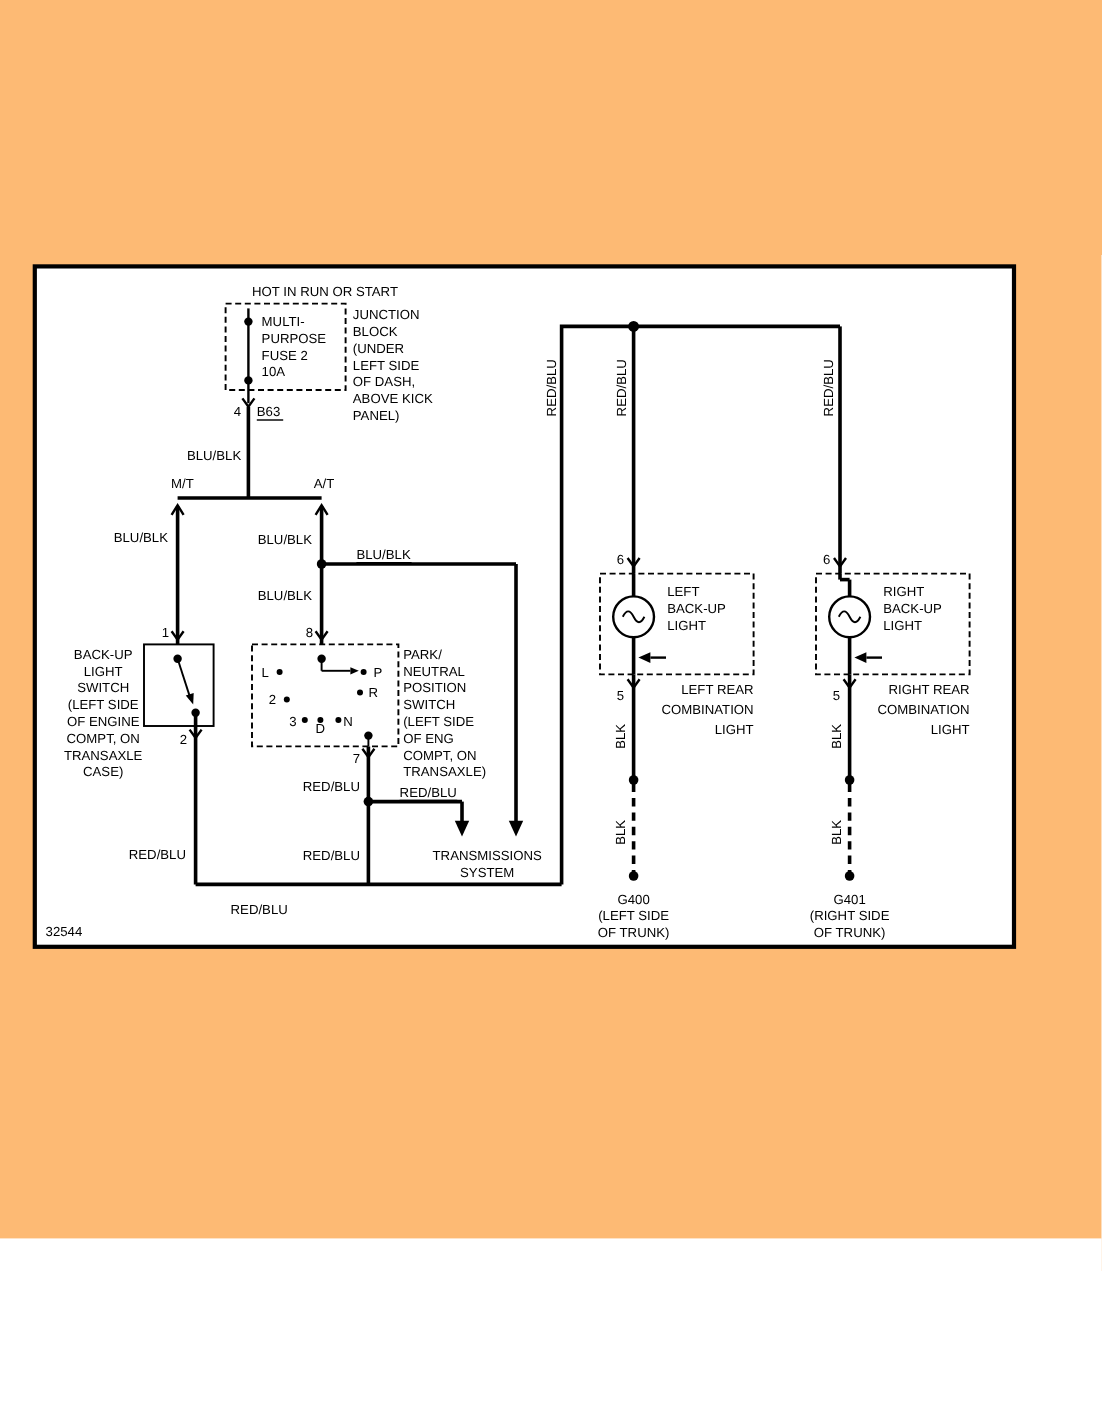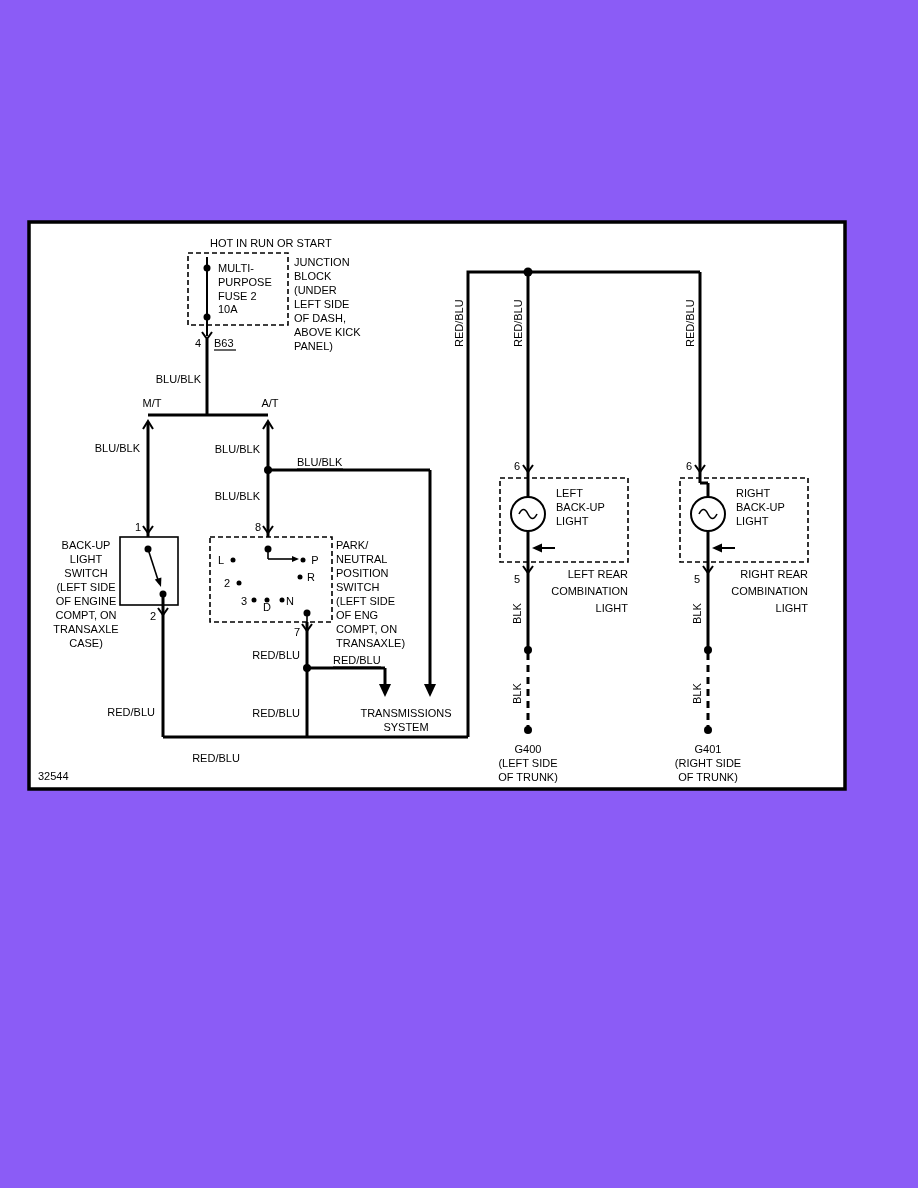--- a/index.html
+++ b/index.html
@@ -6,22 +6,22 @@
     margin: 0;
     padding: 0;
     background: #ffffff;
     width: 918px;
     height: 1188px;
     font-family: "Liberation Sans", sans-serif;
   }
   .page {
     position: relative;
     width: 918px;
-    height: 1188px;
-    background: #8b5cf6;
+    height: 1032px;
+    background: #fdba74;
   }
   svg text {
     font-family: "Liberation Sans", sans-serif;
     font-size: 11px;
     fill: #000000;
   }
   .wire   { stroke:#000; stroke-width:3;   fill:none; }
   .wireJ  { stroke:#000; stroke-width:3;   fill:none; stroke-linejoin:miter; }
   .thin   { stroke:#000; stroke-width:1.6; fill:none; }
   .fuseln { stroke:#000; stroke-width:2;   fill:none; }

